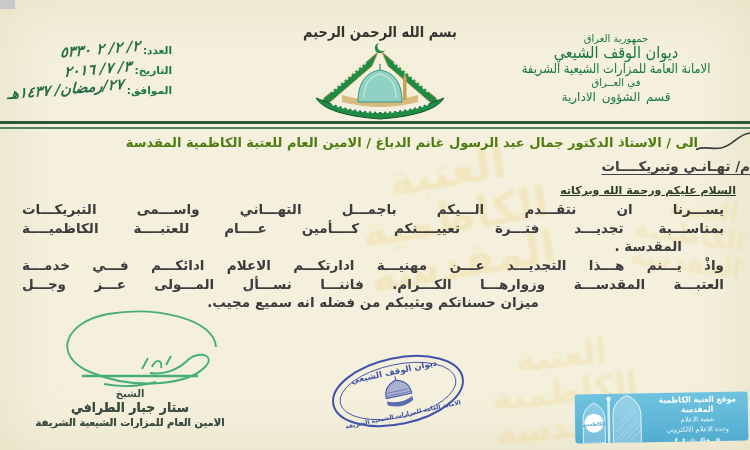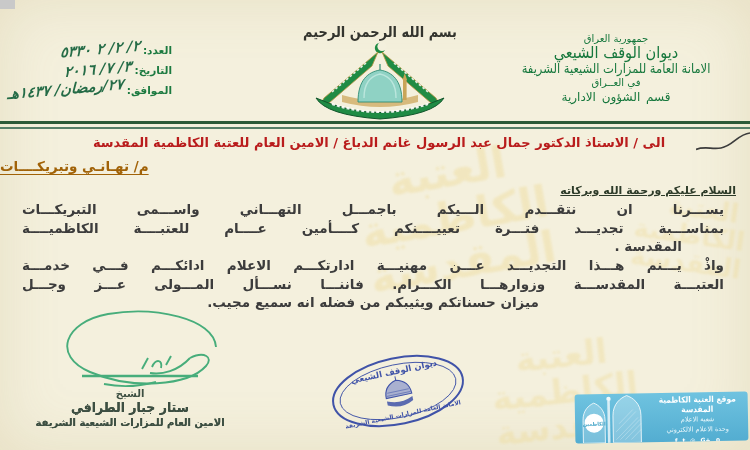--- a/index.html
+++ b/index.html
@@ -35,24 +35,24 @@
   .auth-office{font-size:14.5px;transform:scaleY(1.12);letter-spacing:.5px;}
   .auth-secretariat{font-size:11.5px;margin-top:2px;transform:scaleY(1.1);}
   .auth-location{font-size:10px;margin-top:1px;}
   .auth-department{font-size:12px;margin-top:2px;word-spacing:2px;text-align:center;}
 
   .divider{position:absolute;top:121px;left:0;width:750px;height:3px;
            border-top:3px solid #2c5a38;border-bottom:2px solid #567f68;}
 
   
   .swoosh{position:absolute;top:131px;right:0;width:54px;height:26px;}
-  .addressee{position:absolute;top:135px;right:52px;left:60px;text-align:center;
-             font-size:13px;font-weight:bold;color:#b91c1c;white-space:nowrap;}
-  .subject{position:absolute;top:158px;left:0;width:750px;text-align:left;
-           font-size:13.5px;font-weight:bold;color:#a16207;}
+  .addressee{position:absolute;top:135px;right:52px;left:60px;text-align:right;
+             font-size:13px;font-weight:bold;color:#4d7c0f;white-space:nowrap;}
+  .subject{position:absolute;top:158px;left:0;width:750px;text-align:right;
+           font-size:13.5px;font-weight:bold;color:#404040;}
   .subject span{text-decoration:underline;text-underline-offset:3px;}
   .salam{position:absolute;top:184px;right:14px;font-size:11px;font-weight:bold;color:#2c3a28;text-decoration:underline;}
 
   .para{position:absolute;right:26px;left:22px;font-size:13.5px;font-weight:bold;color:#3c3c3c;}
   .p1{top:201px;}
   .p2{top:257px;}
   .line{height:18.5px;white-space:nowrap;}
   .jline{white-space:normal;text-align:justify;text-align-last:justify;}
   .rline{text-align:right;padding-right:42px;}
   .cline{text-align:center;}

